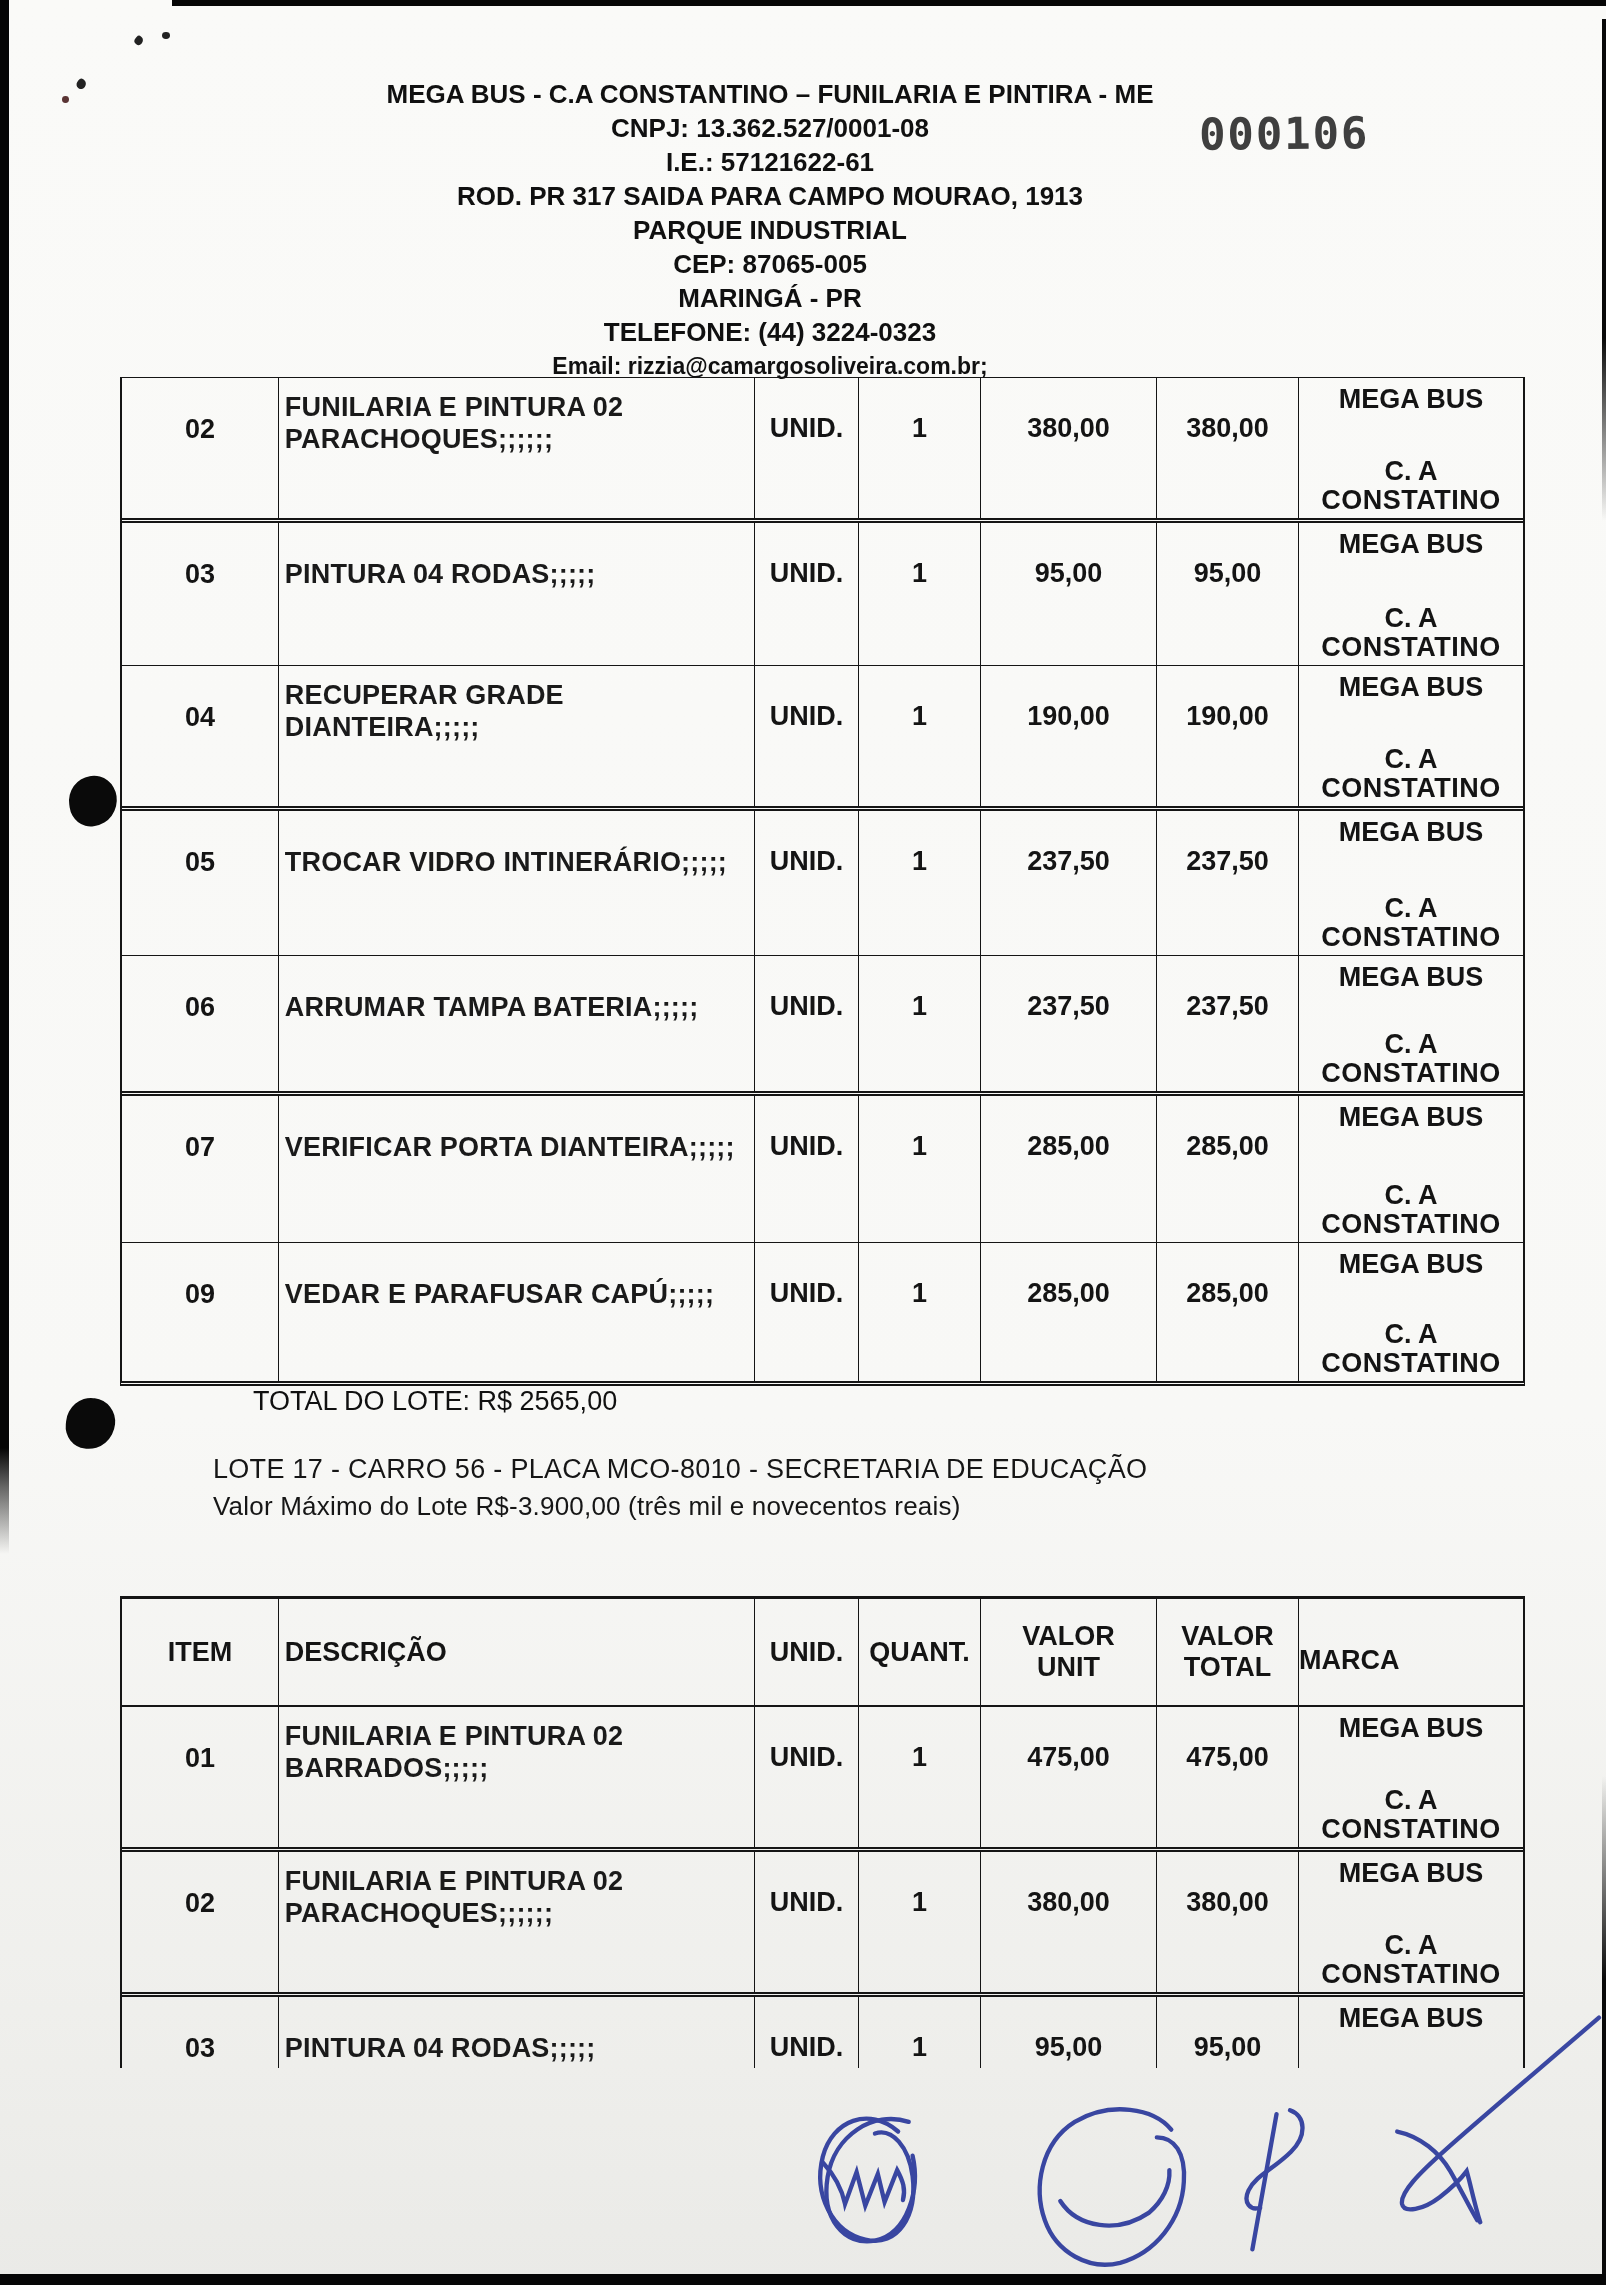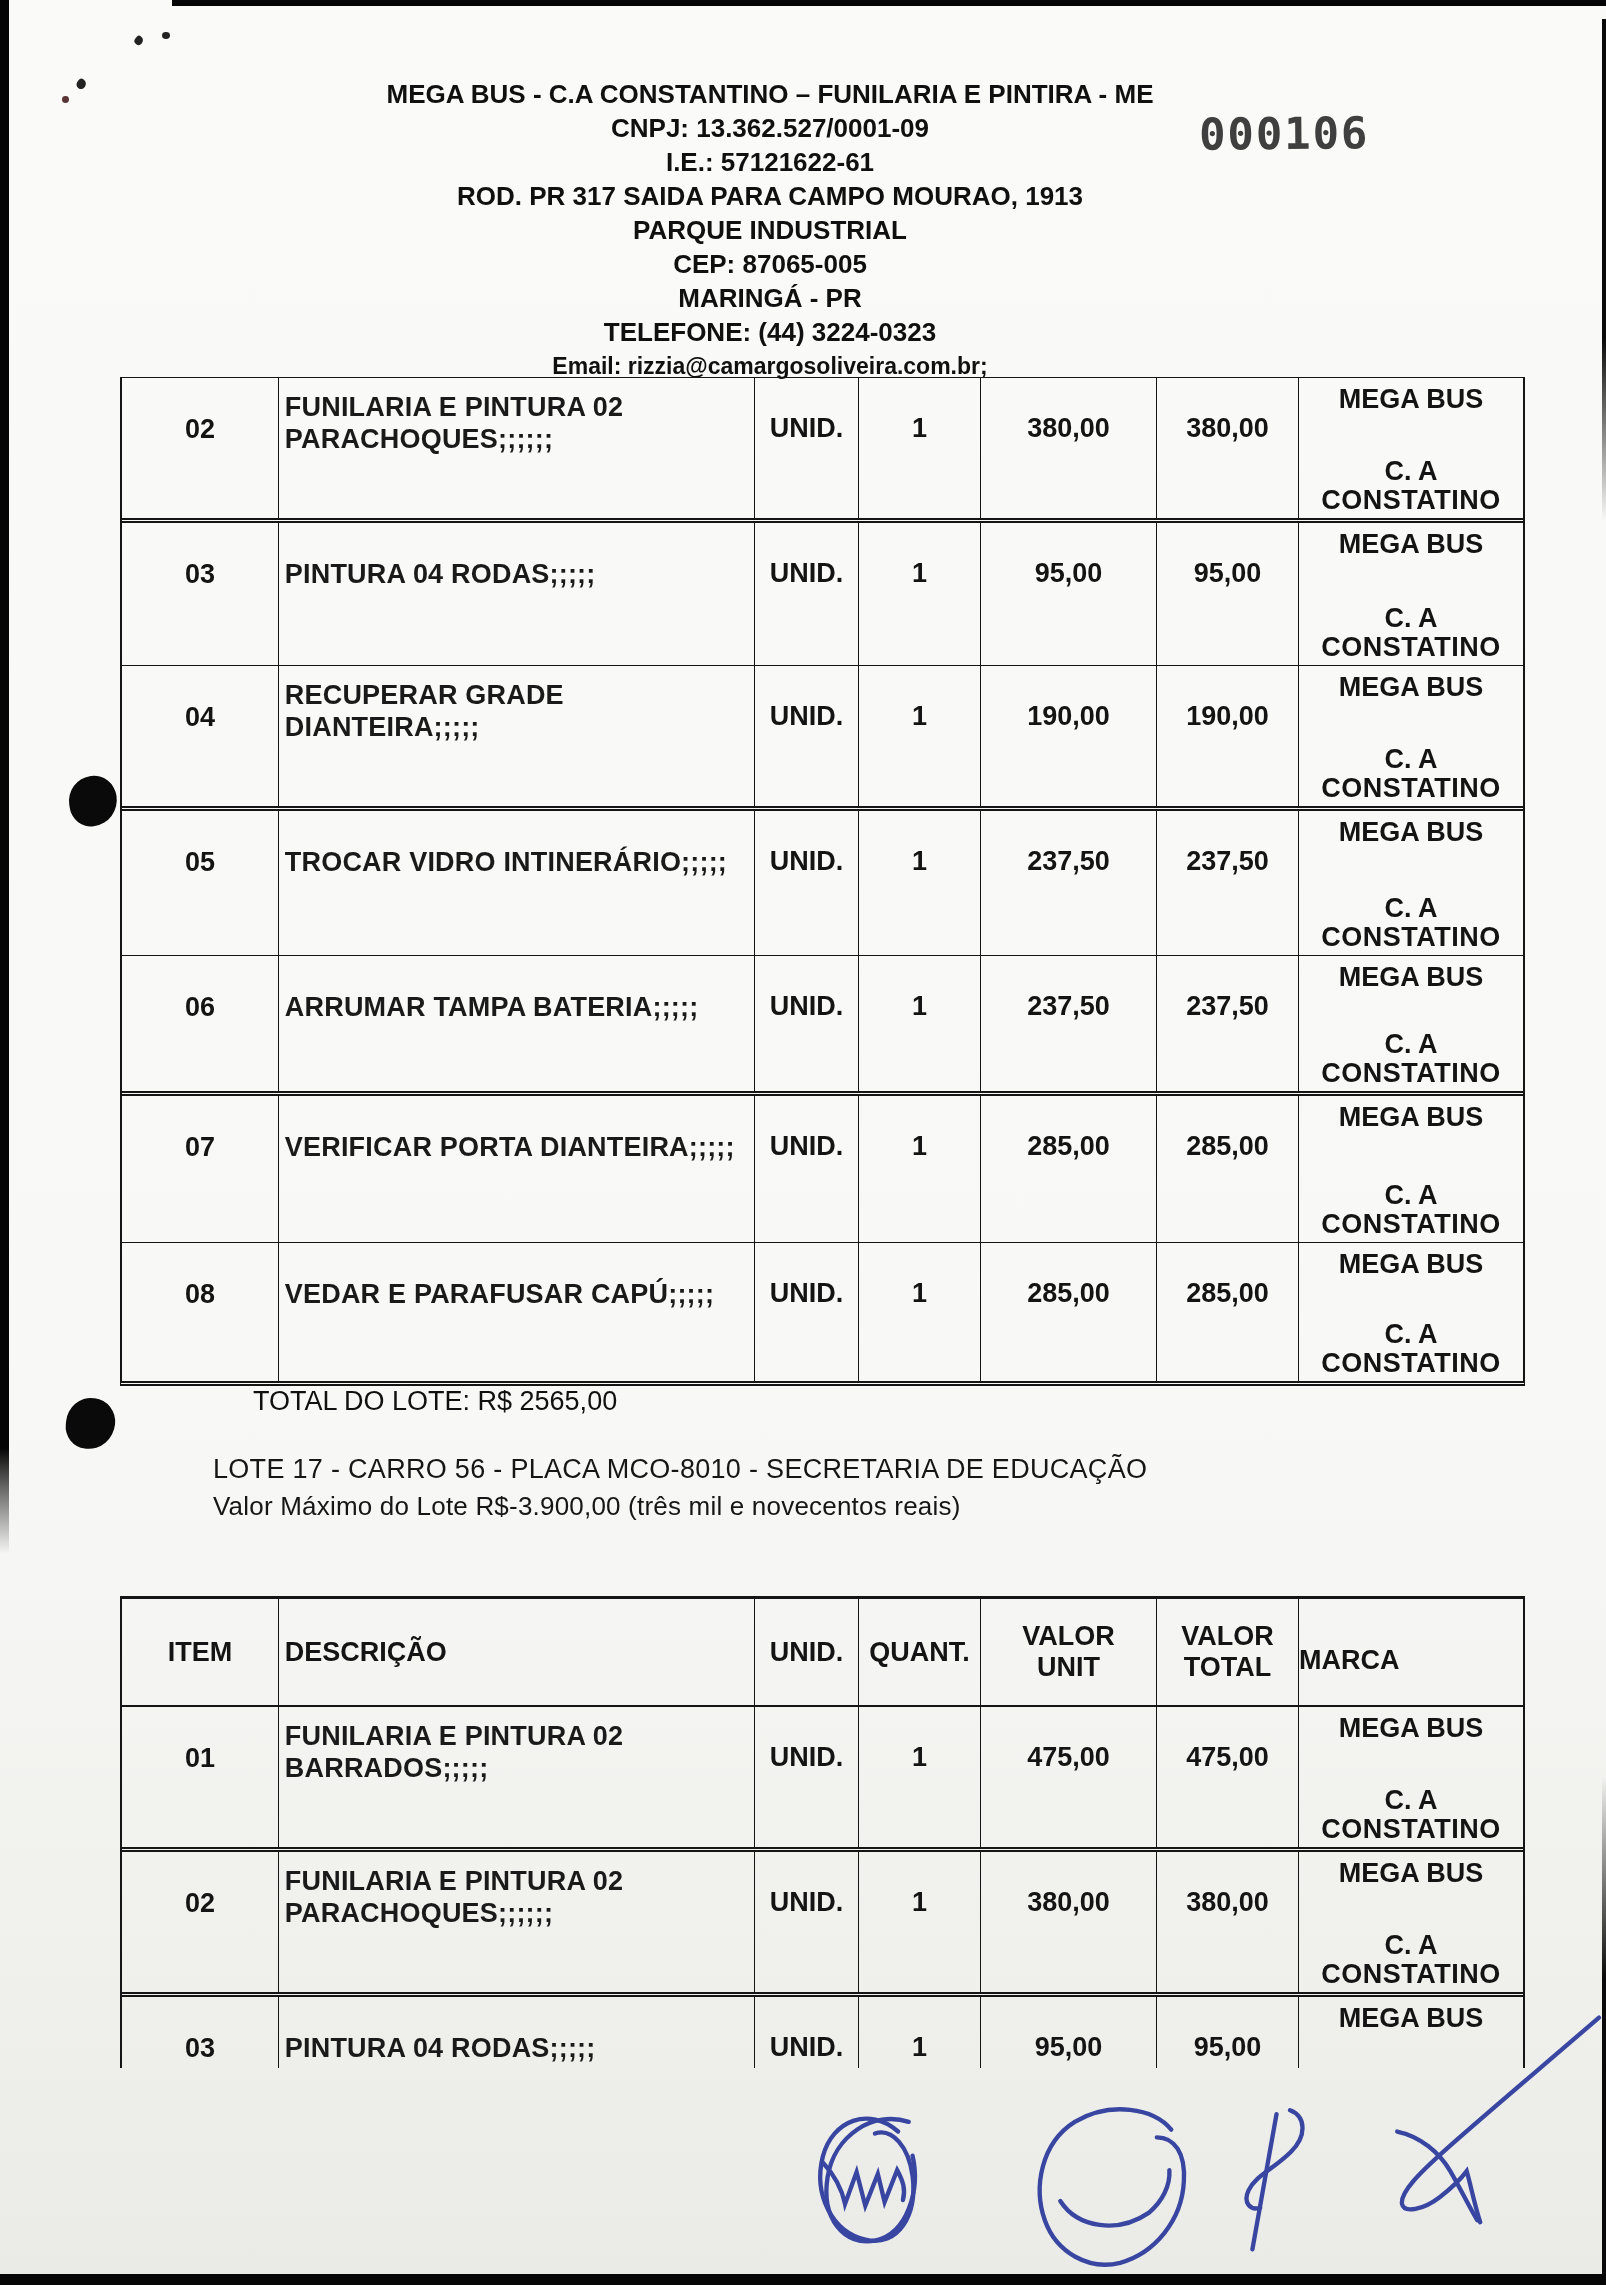--- a/index.html
+++ b/index.html
@@ -81,21 +81,21 @@
   <div class="edge-bottom"></div>
   <div class="punch punch1"></div>
   <div class="punch punch2"></div>
   <div class="speck sp1"></div>
   <div class="speck sp2"></div>
   <div class="speck sp3"></div>
   <div class="speck sp4"></div>
 
   <div class="header-block">
     <div class="hline">MEGA BUS - C.A CONSTANTINO – FUNILARIA E PINTIRA - ME</div>
-    <div class="hline">CNPJ: 13.362.527/0001-09</div>
+    <div class="hline">CNPJ: 13.362.527/0001-08</div>
     <div class="hline">I.E.: 57121622-61</div>
     <div class="hline">ROD. PR 317 SAIDA PARA CAMPO MOURAO, 1913</div>
     <div class="hline">PARQUE INDUSTRIAL</div>
     <div class="hline">CEP: 87065-005</div>
     <div class="hline">MARINGÁ - PR</div>
     <div class="hline">TELEFONE: (44) 3224-0323</div>
     <div class="hline email">Email: rizzia@camargosoliveira.com.br;</div>
   </div>
 
   <div class="stamp">000106</div>
@@ -182,21 +182,21 @@
       <div class="cell c-vu">285,00</div>
       <div class="cell c-vt">285,00</div>
       <div class="cell c-marca">
         <span class="m1">MEGA BUS</span>
         <span class="m2">C. A</span>
         <span class="m3">CONSTATINO</span>
       </div>
     </div>
 
     <div class="trow h143">
-      <div class="cell c-item">08</div>
+      <div class="cell c-item">09</div>
       <div class="cell c-desc d1">VEDAR E PARAFUSAR CAPÚ;;;;;</div>
       <div class="cell c-unid">UNID.</div>
       <div class="cell c-quant">1</div>
       <div class="cell c-vu">285,00</div>
       <div class="cell c-vt">285,00</div>
       <div class="cell c-marca">
         <span class="m1">MEGA BUS</span>
         <span class="m2">C. A</span>
         <span class="m3">CONSTATINO</span>
       </div>

